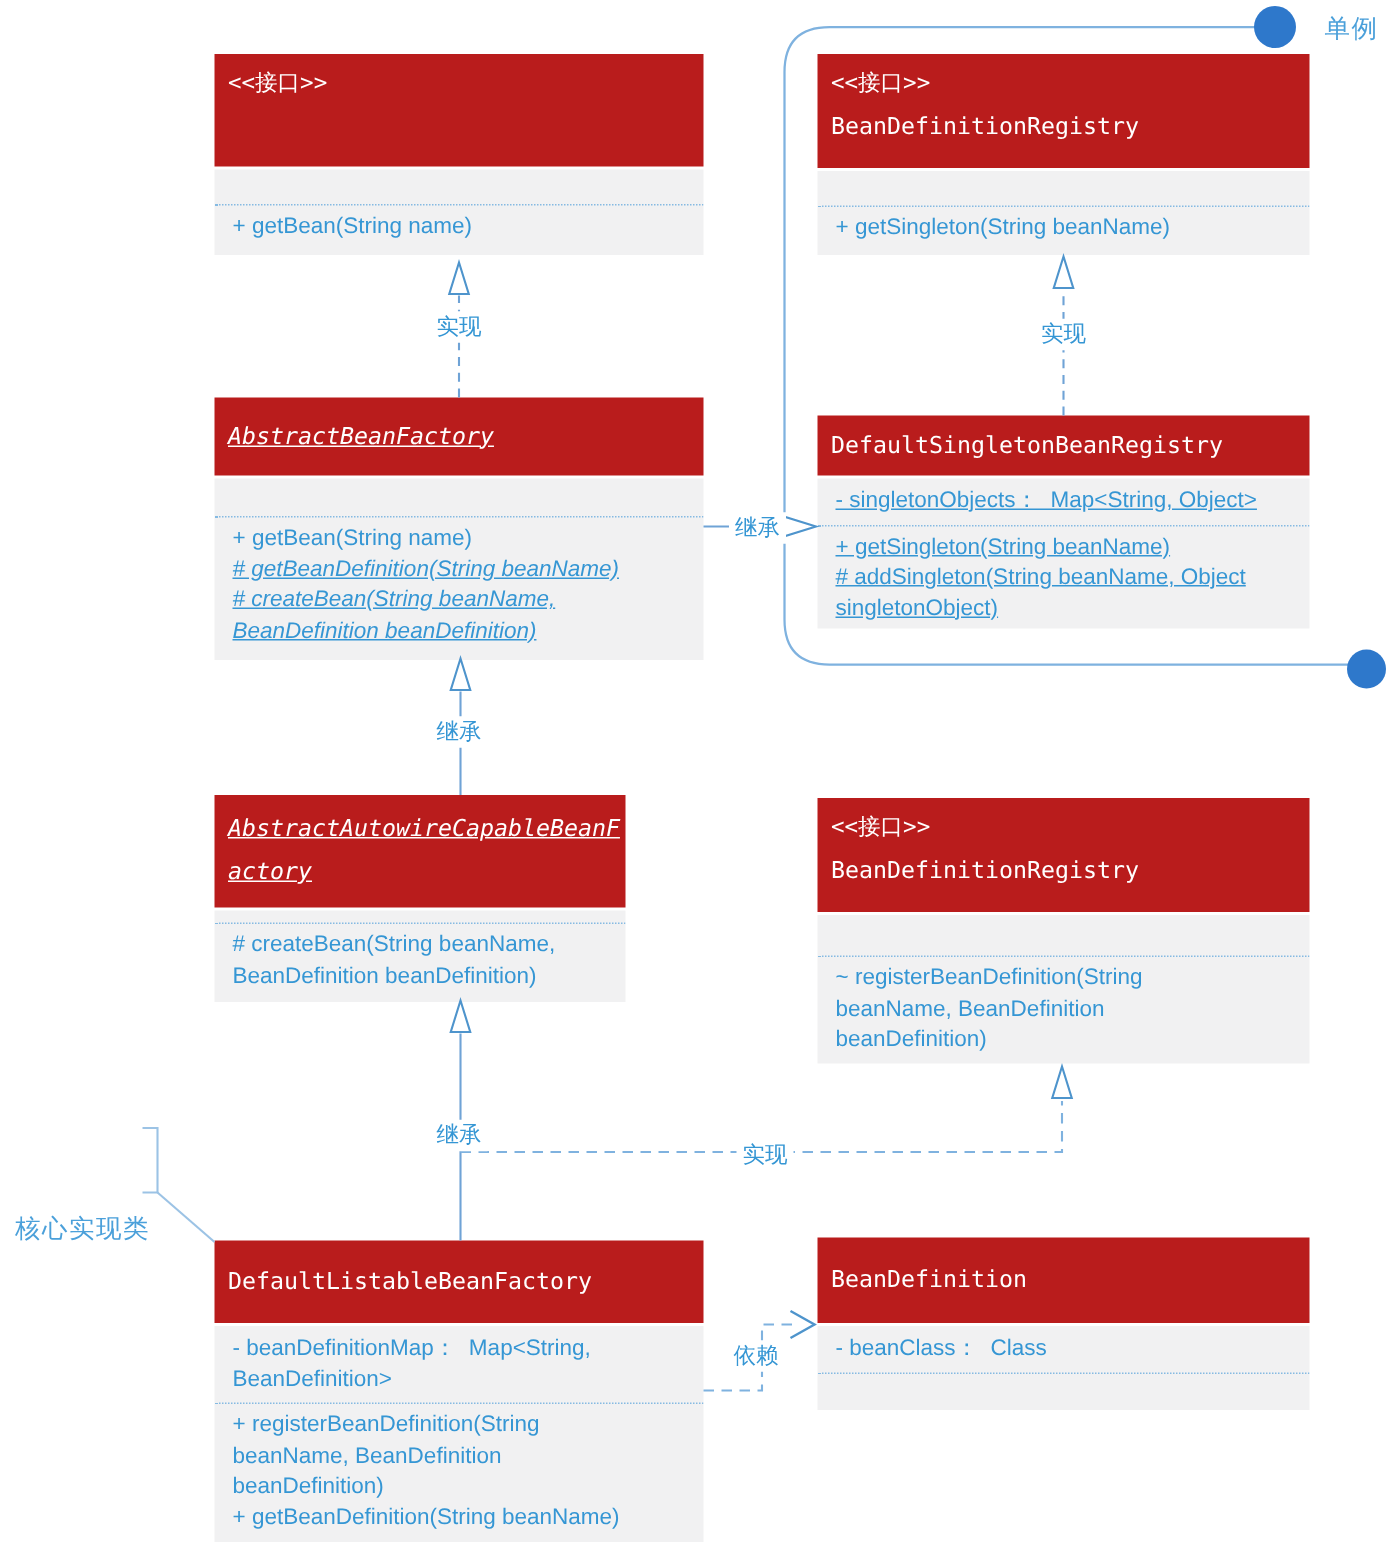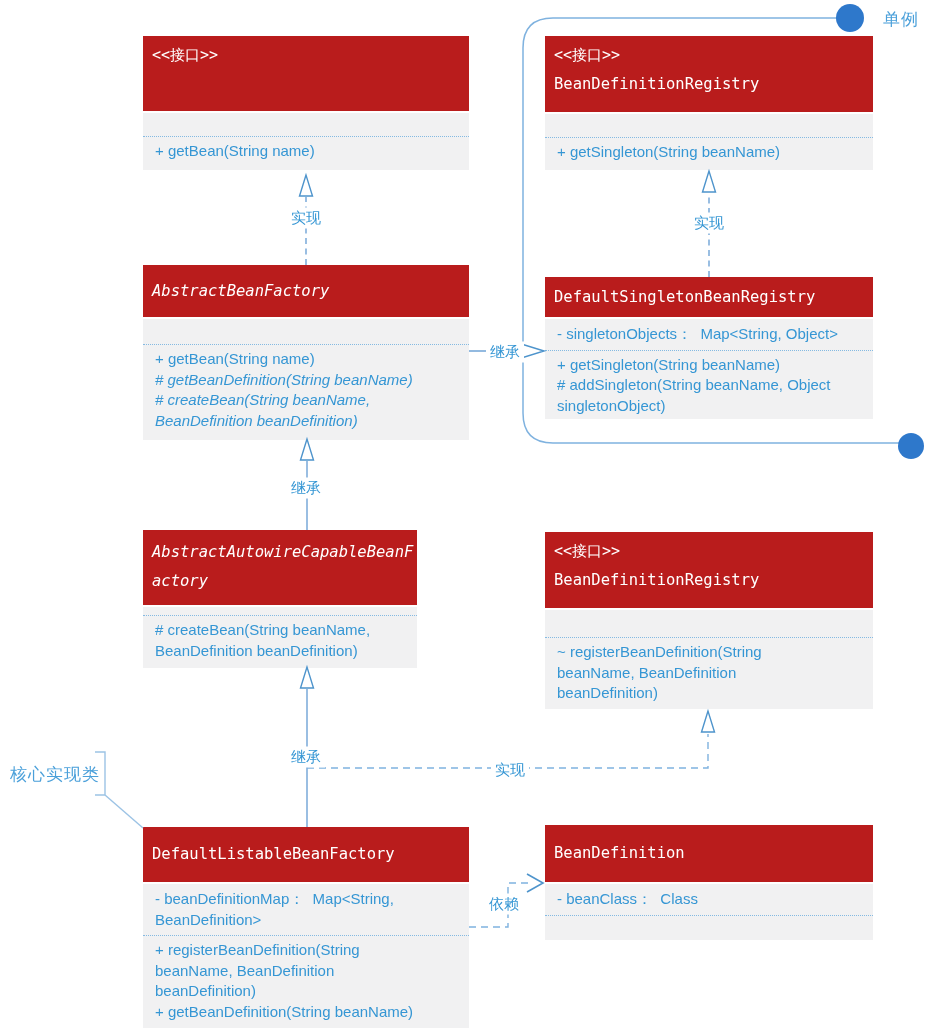--- a/index.html
+++ b/index.html
@@ -7,21 +7,21 @@
           font-family:"Liberation Sans",sans-serif;overflow:hidden;}
 
   
   .uml-box{position:absolute;z-index:1;}
   .uml-header{background:#b91c1c;color:#ffffff;box-sizing:border-box;
               font-family:"DejaVu Sans Mono","Liberation Mono",monospace;
               padding:5px 3px 5px 9px;}
   .uml-header.one{display:flex;align-items:center;}
   .stereo{font-size:15px;line-height:29px;}
   .cname{font-size:15.5px;line-height:29px;word-break:break-all;}
-  .italic{font-style:italic;}
+  .italic{font-style:italic;text-decoration:underline;}
   .uml-body{background:#F1F1F2;margin-top:2px;box-sizing:border-box;
             color:#3596D4;font-size:15px;overflow:hidden;}
   .sec-attrs{border-bottom:1px dotted #85BAE2;padding:5px 8px 5px 12px;box-sizing:border-box;}
   .sec-attrs.empty{padding:0;}
   .sec-methods{padding:4px 8px 6px 12px;box-sizing:border-box;}
   .attr-line,.m{white-space:pre-wrap;line-height:20.5px;}
 
   
   svg.overlay{position:absolute;left:0;top:0;z-index:5;pointer-events:none;}
 
@@ -75,21 +75,21 @@
         <div class="m italic"># createBean(String beanName,
 BeanDefinition beanDefinition)</div>
       </div>
     </div>
   </div>
 
   <div class="uml-box" style="left:545px;top:277px;width:328px;">
     <div class="uml-header one" style="height:40px;">
       <div class="cname">DefaultSingletonBeanRegistry</div>
     </div>
-    <div class="uml-body" style="height:100px;">
+    <div class="uml-body" style="height:100px;text-decoration:underline;">
       <div class="sec-attrs">
         <div class="attr-line">- singletonObjects：  Map&lt;String, Object&gt;</div>
       </div>
       <div class="sec-methods">
         <div class="m">+ getSingleton(String beanName)</div>
         <div class="m"># addSingleton(String beanName, Object
 singletonObject)</div>
       </div>
     </div>
   </div>
@@ -185,15 +185,15 @@
 
   <div class="edge-label" style="left:306px;top:218px;">实现</div>
   <div class="edge-label" style="left:709px;top:223px;">实现</div>
   <div class="edge-label" style="left:306px;top:488px;">继承</div>
   <div class="edge-label" style="left:505px;top:352px;">继承</div>
   <div class="edge-label" style="left:306px;top:757px;">继承</div>
   <div class="edge-label" style="left:510px;top:770px;">实现</div>
   <div class="edge-label" style="left:504px;top:904px;">依赖</div>
 
   <div class="note-label" style="left:901px;top:19px;">单例</div>
-  <div class="note-label" style="left:55px;top:774px;">核心实现类</div>
+  <div class="note-label" style="left:55px;top:819px;">核心实现类</div>
 
 </div>
 
 </body></html>

